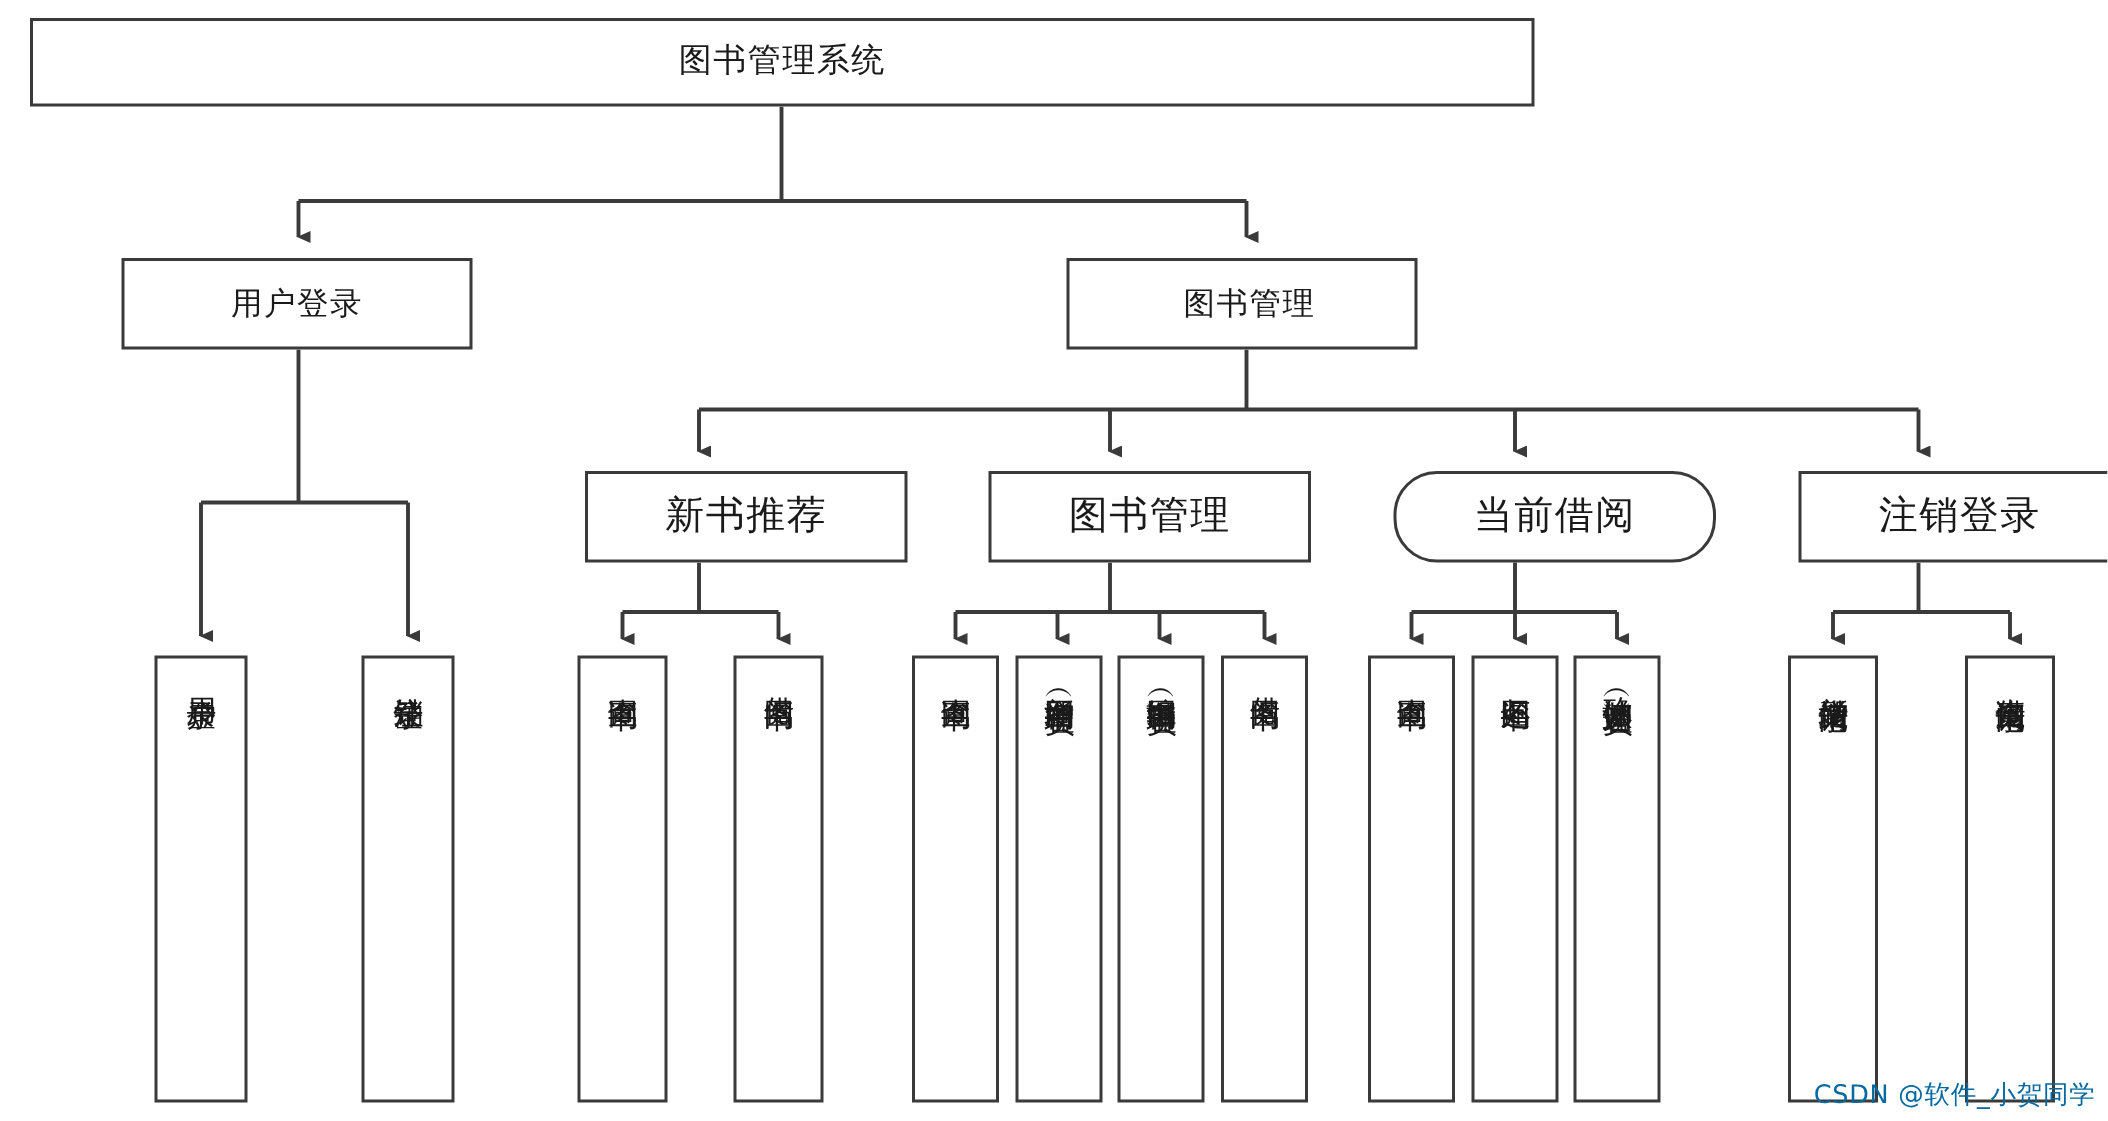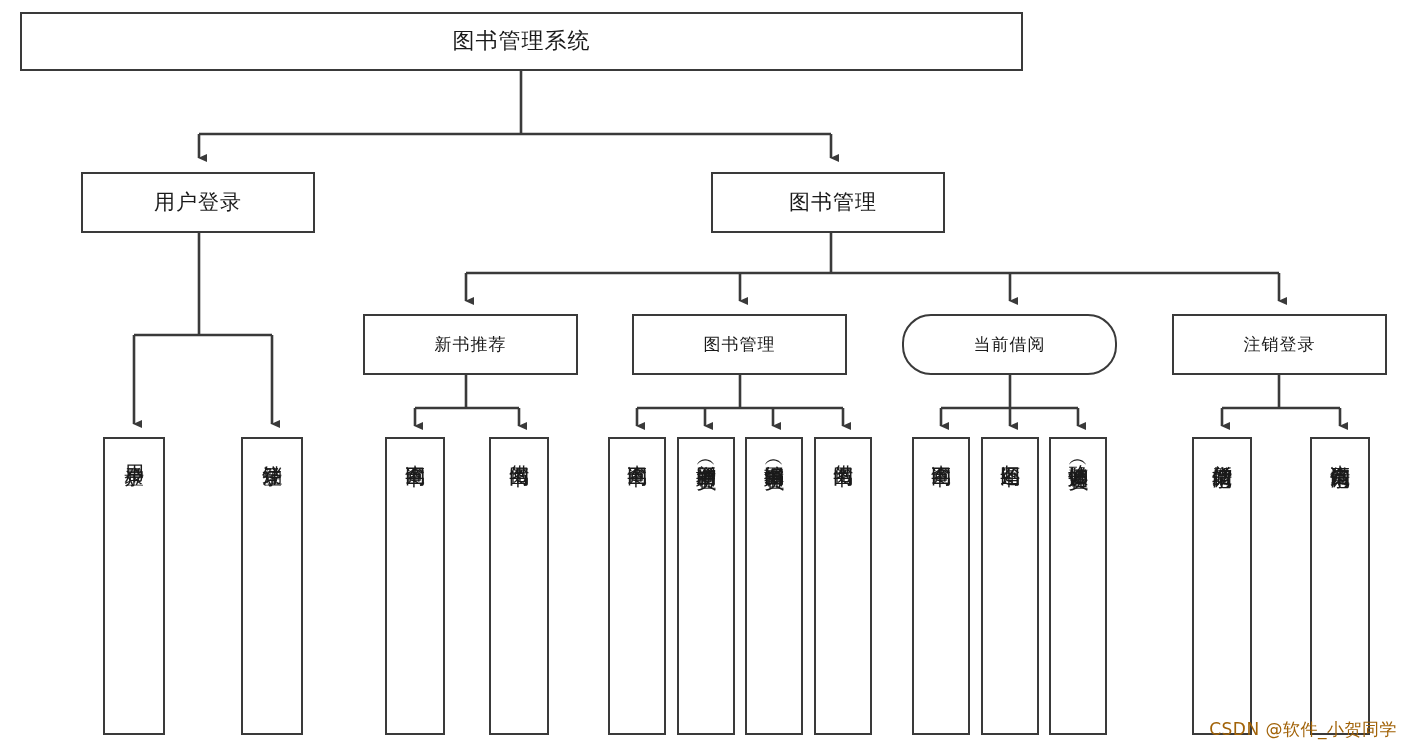--- a/index.html
+++ b/index.html
@@ -36,21 +36,22 @@
     justify-content: center;
     color: #1a1a1a;
   }
   .node.level-0 {
     font-size: 22px;
   }
   .node.level-1 {
     font-size: 21px;
   }
   .node.level-2 {
-    font-size: 17px;
+    font-size: 26px;
+    margin-left: 27px;
   }
   .node.leaf {
     font-size: 20px;
     align-items: flex-start;
     justify-content: center;
     padding-top: 10px;
   }
   .vlabel {
     writing-mode: vertical-rl;
     text-orientation: upright;
@@ -64,21 +65,21 @@
   .hlabel {
     line-height: 1.1;
     letter-spacing: 1px;
     white-space: nowrap;
   }
   #watermark {
     position: absolute;
     right: 8px;
     bottom: 6px;
     font-size: 17px;
-    color: #a16207;
+    color: #0369a1;
     letter-spacing: 0.5px;
     user-select: none;
     white-space: nowrap;
   }
 </style>
 </head>
 <body>
 
 <div id="diagram-root">
 

